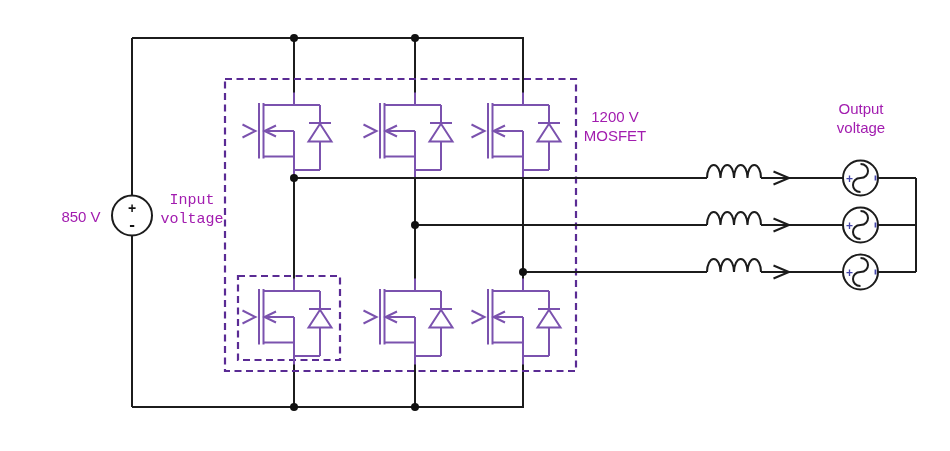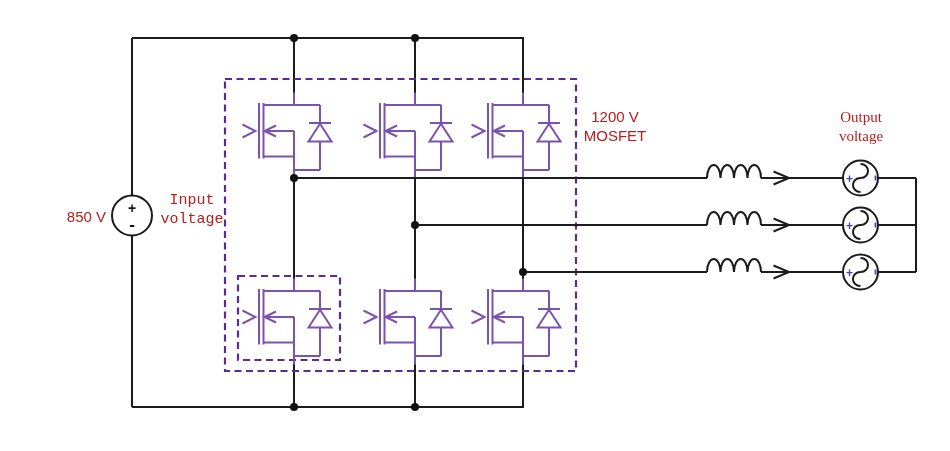--- a/index.html
+++ b/index.html
@@ -6,21 +6,21 @@
   .stage{
     position:relative;
     width:950px;height:451px;
     background:#ffffff;
     font-family:"Liberation Sans", sans-serif;
     overflow:hidden;
   }
   .stage svg{position:absolute;left:0;top:0;}
   .lbl{
     position:absolute;
-    color:#b91c1c;
+    color:#a21caf;
     font-size:15px;
     line-height:19px;
     white-space:nowrap;
   }
   .lbl.center{text-align:center;}
   .lbl.right{text-align:right;}
 </style>
 </head>
 <body>
 
@@ -125,30 +125,30 @@
       <circle cx="294" cy="38" r="4"></circle>
       <circle cx="415" cy="38" r="4"></circle>
       <circle cx="294" cy="178" r="4"></circle>
       <circle cx="415" cy="225" r="4"></circle>
       <circle cx="523" cy="272" r="4"></circle>
       <circle cx="294" cy="407" r="4"></circle>
       <circle cx="415" cy="407" r="4"></circle>
     </g>
   </svg>
 
-  <div class="lbl right" style="left:56px;top:207px;width:50px;">850 V</div>
+  <div class="lbl right" style="left:56px;top:207px;width:50px;text-align:center;">850 V</div>
 
   <div class="lbl center" style="left:158px;top:191px;width:68px;font-family:Liberation Mono, monospace;">
     <div>Input</div>
     <div>voltage</div>
   </div>
 
   <div class="lbl center" style="left:578px;top:107px;width:74px;">
     <div>1200 V</div>
     <div>MOSFET</div>
   </div>
 
-  <div class="lbl center" style="left:827px;top:108px;width:68px;font-family:Liberation Serif, serif;">
+  <div class="lbl center" style="left:827px;top:99px;width:68px;">
     <div>Output</div>
     <div>voltage</div>
   </div>
 
 </div>
 
 </body></html>

